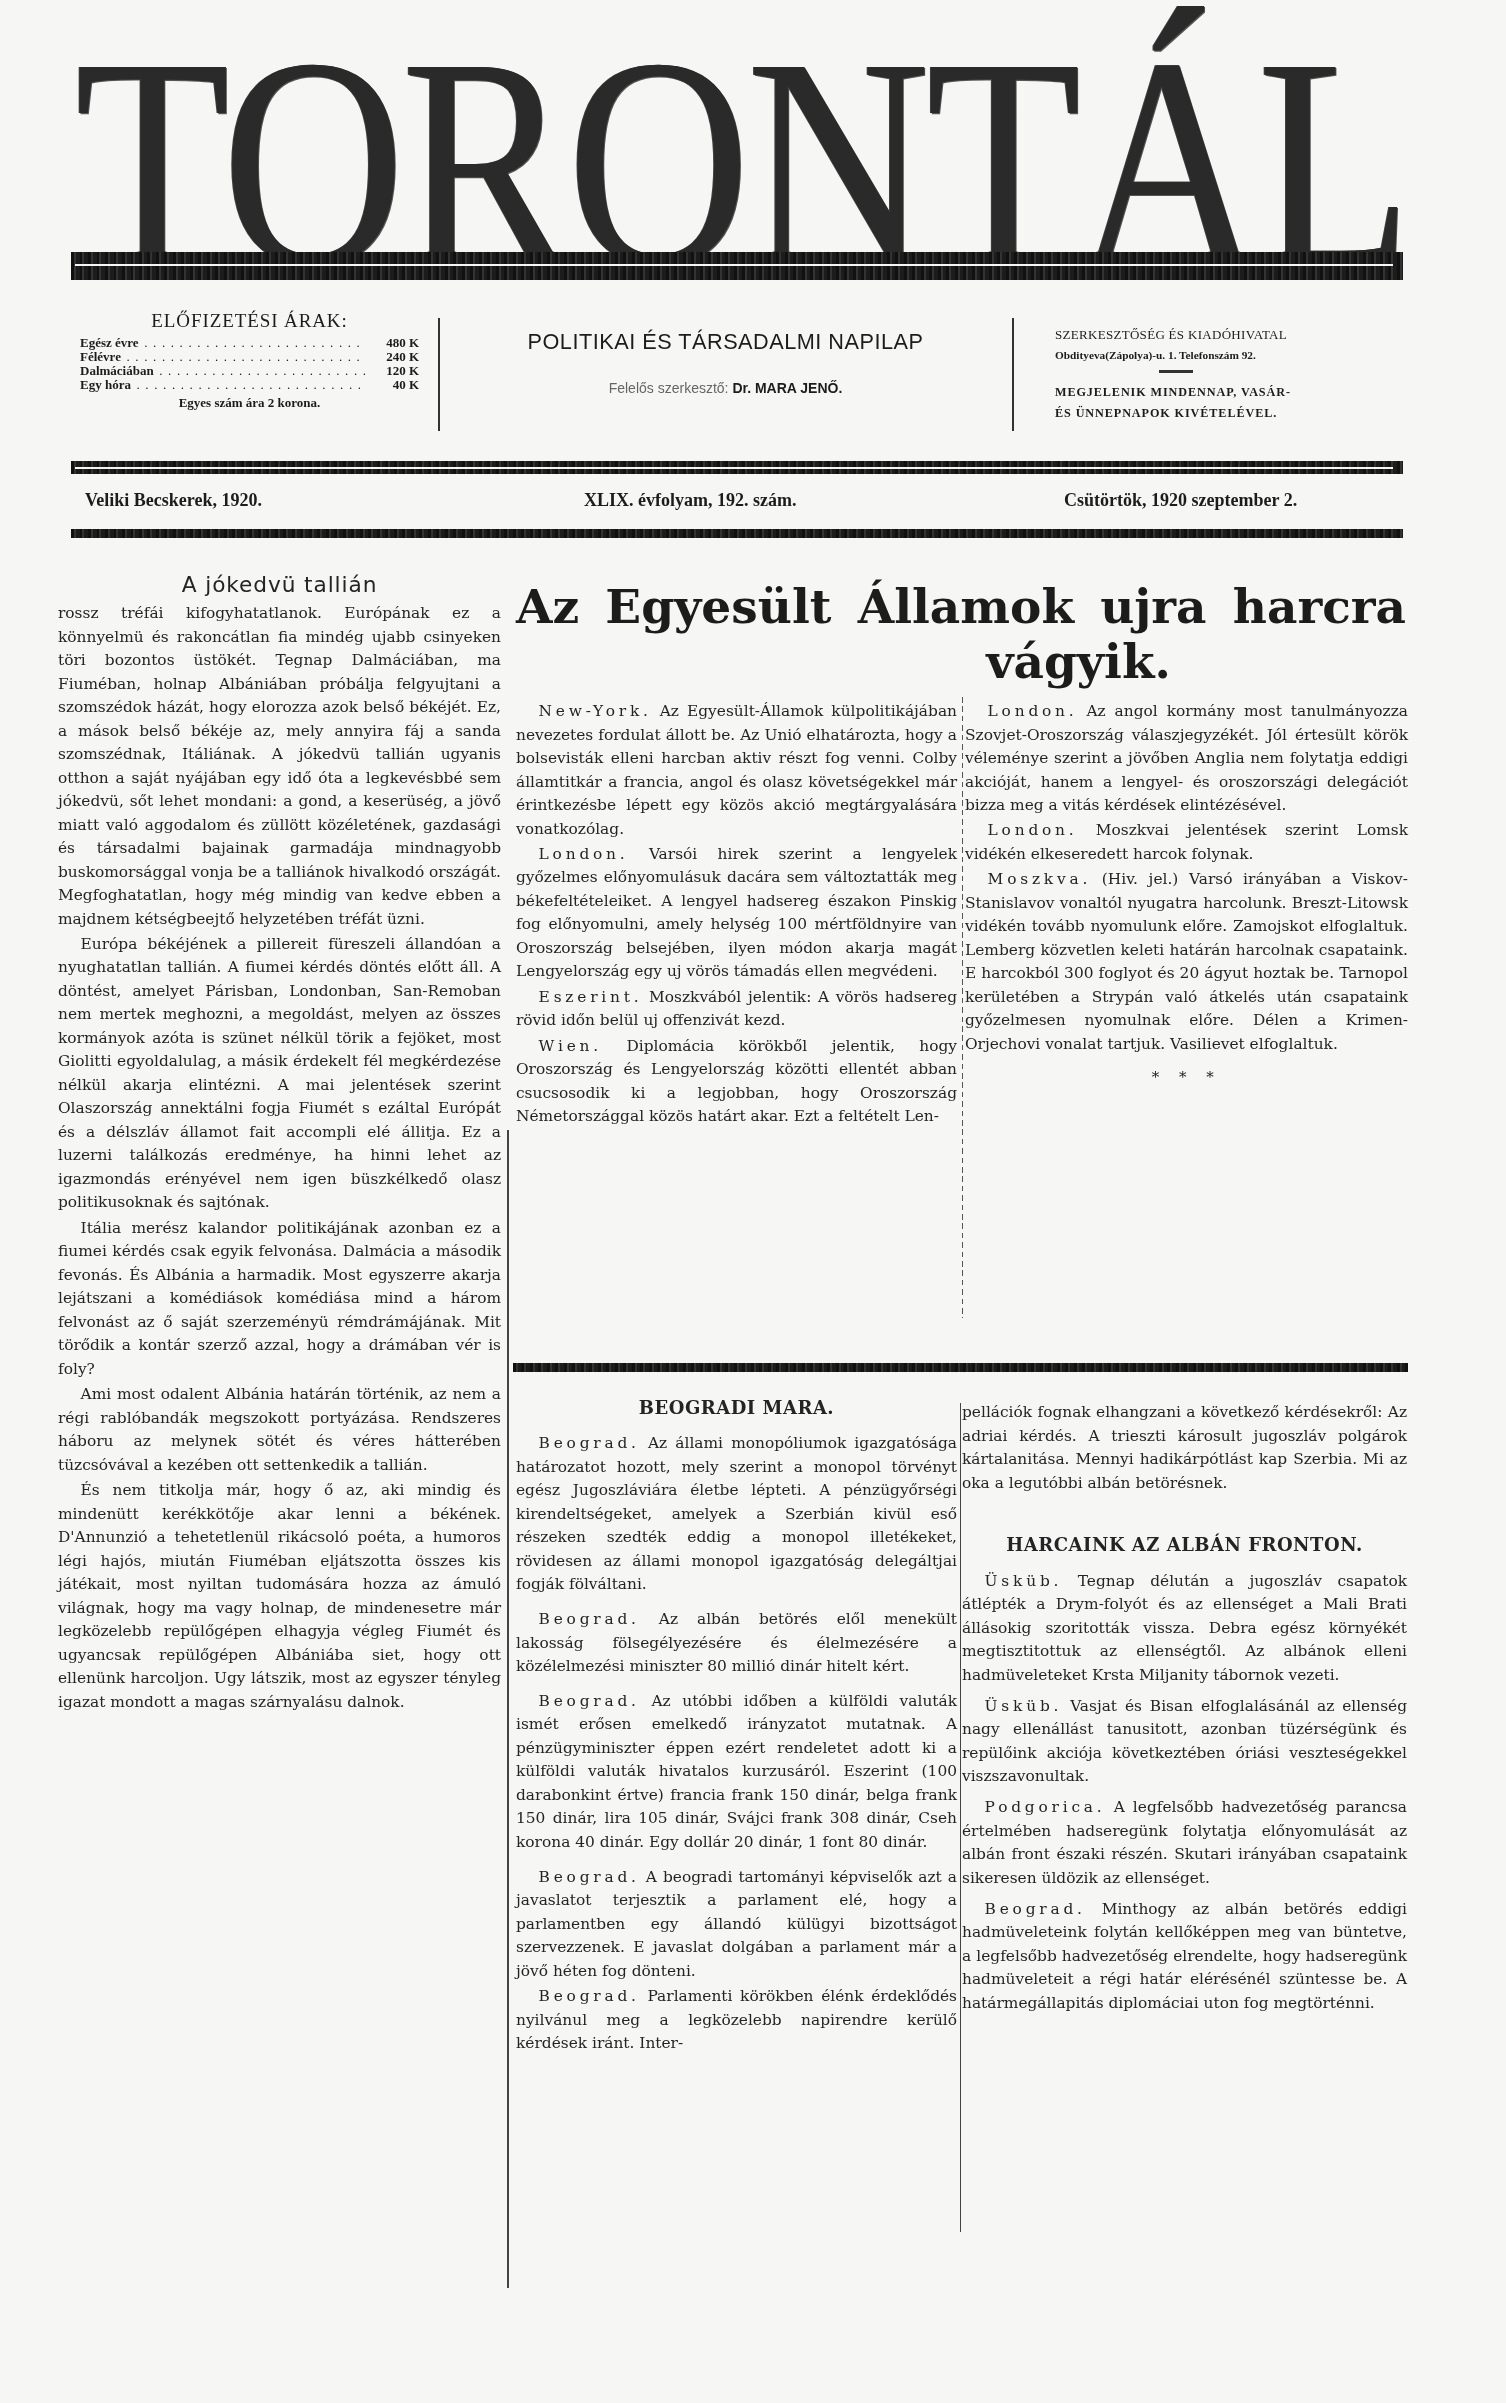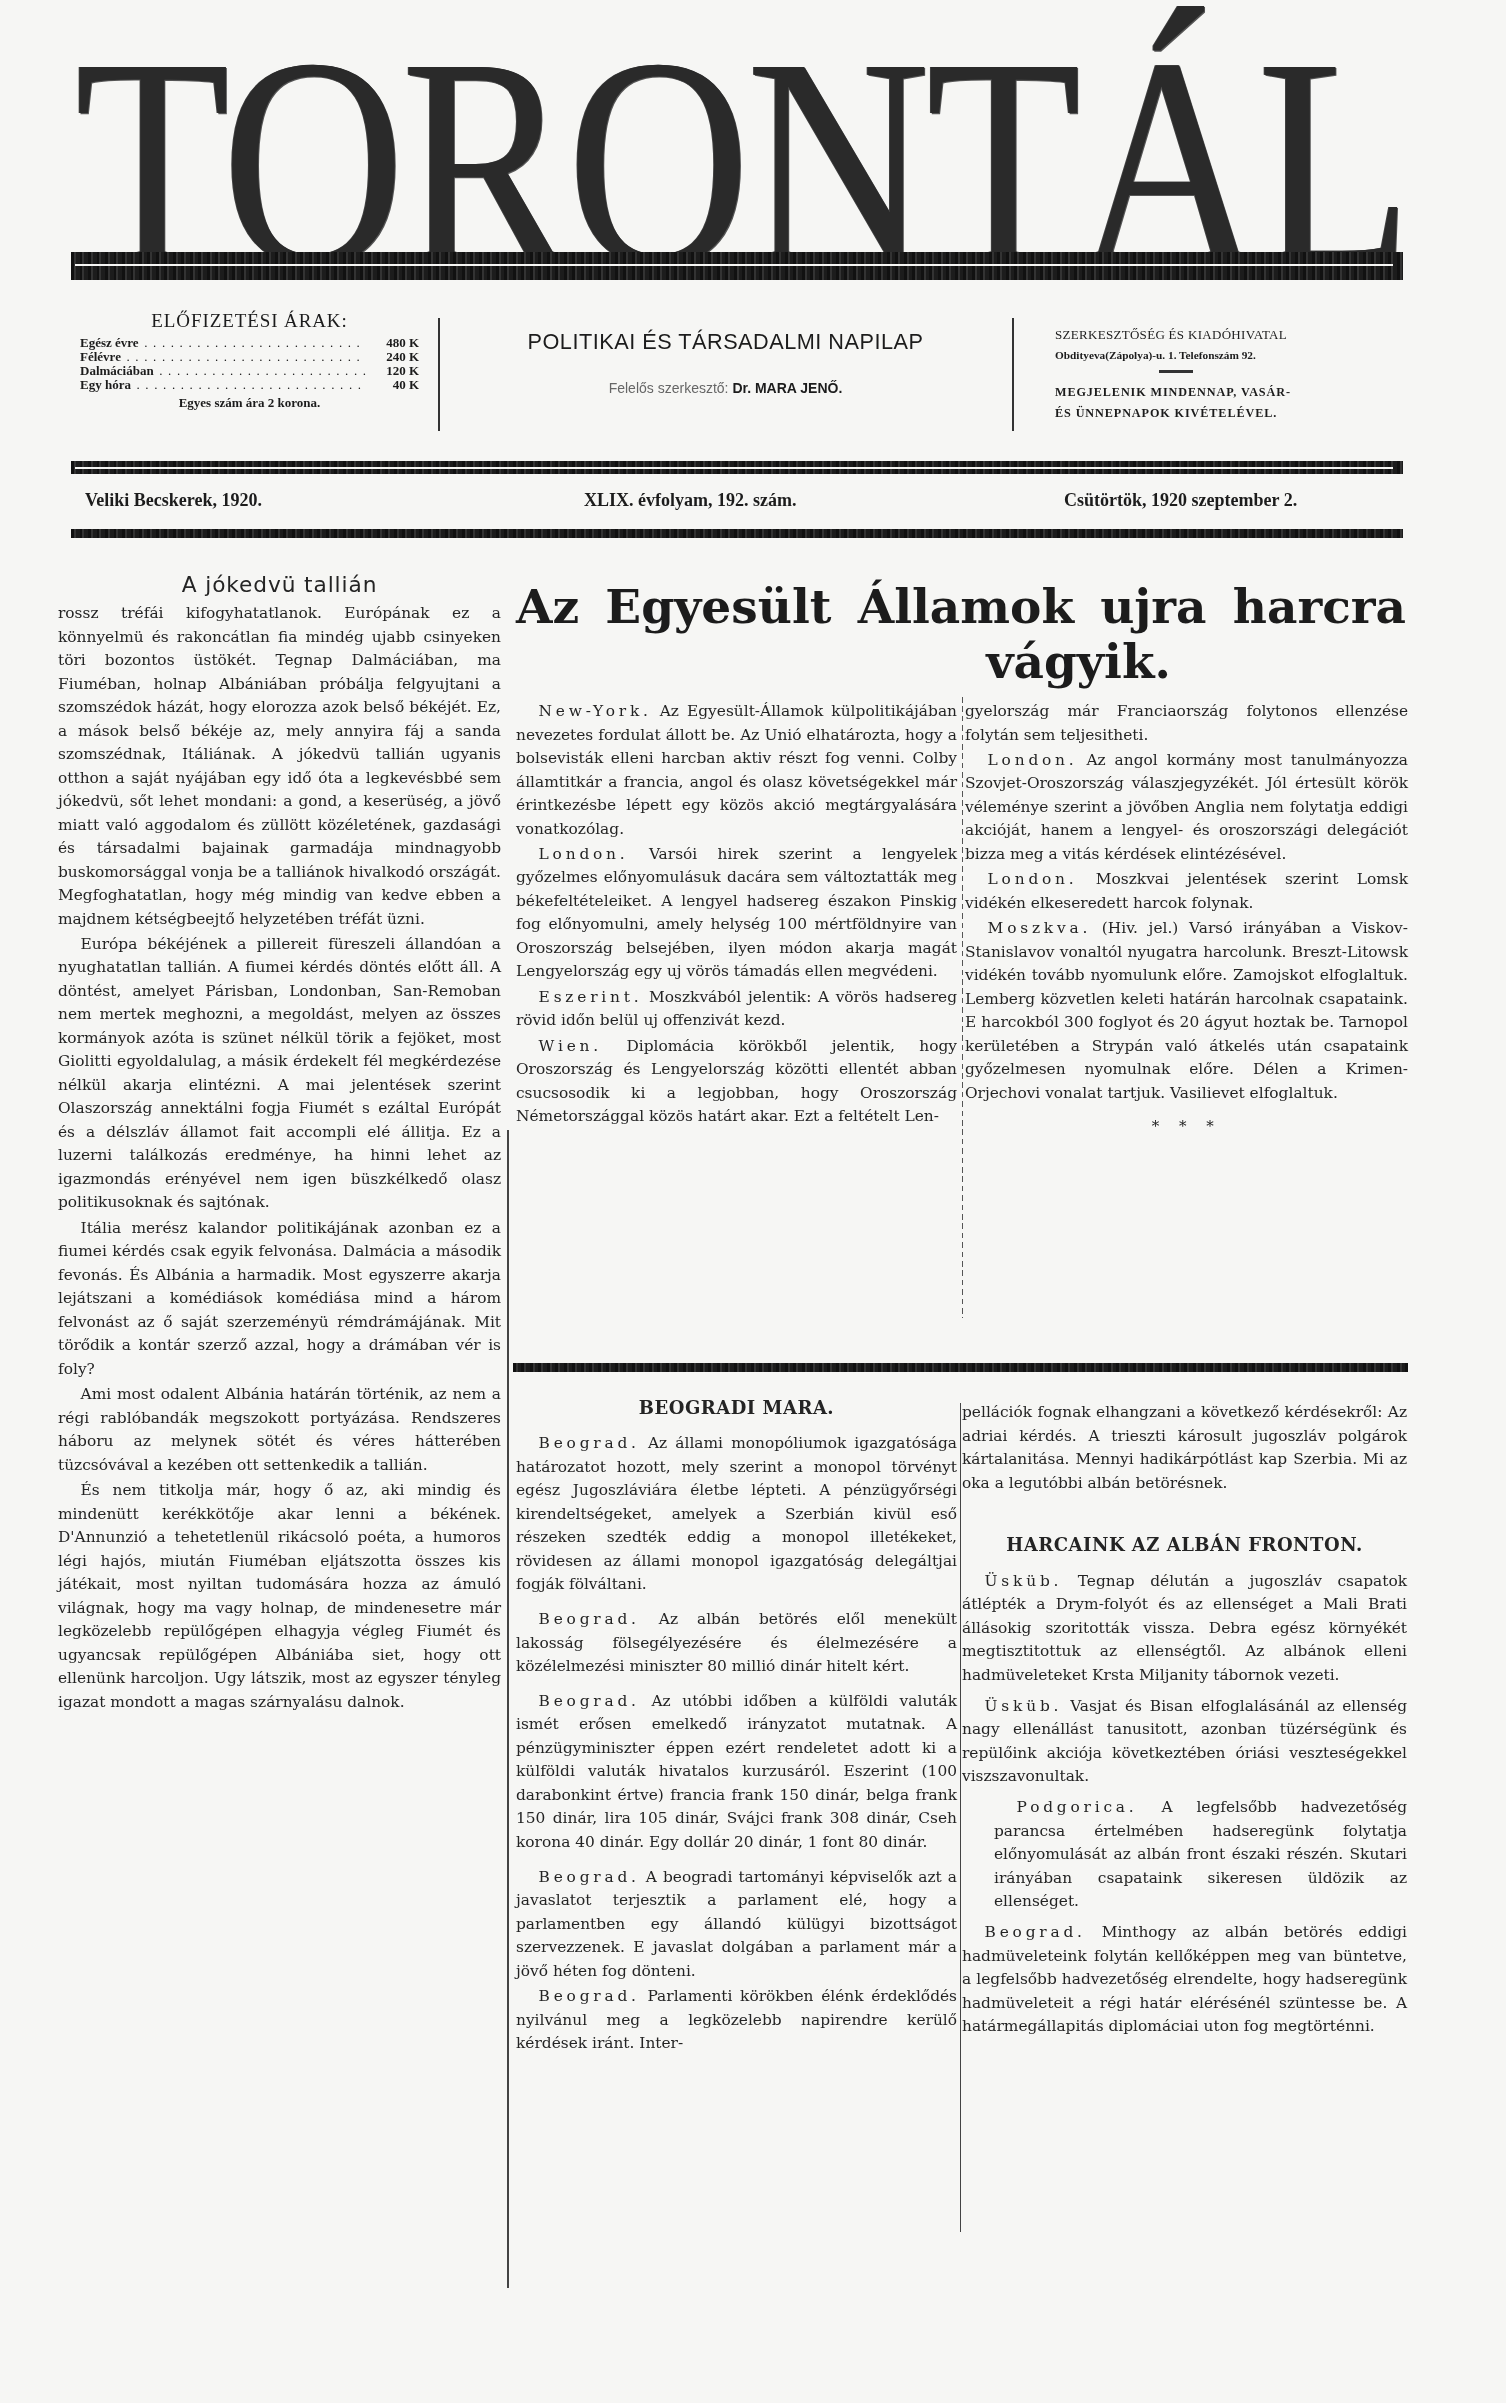--- a/index.html
+++ b/index.html
@@ -130,21 +130,20 @@
 
 <div class="col" style="left:516px; top:700px; width:441px;">
   <p><span class="sp">New-York.</span><span> Az Egyesült-Államok külpolitikájában nevezetes fordulat állott be. Az Unió elhatározta, hogy a bolsevisták elleni harcban aktiv részt fog venni. Colby államtitkár a francia, angol és olasz követségekkel már érintkezésbe lépett egy közös akció megtárgyalására vonatkozólag.</span></p>
   <p><span class="sp">London.</span><span> Varsói hirek szerint a lengyelek győzelmes előnyomulásuk dacára sem változtatták meg békefeltételeiket. A lengyel hadsereg északon Pinskig fog előnyomulni, amely helység 100 mértföldnyire van Oroszország belsejében, ilyen módon akarja magát Lengyelország egy uj vörös támadás ellen megvédeni.</span></p>
   <p><span class="sp">Eszerint.</span><span> Moszkvából jelentik: A vörös hadsereg rövid időn belül uj offenzivát kezd.</span></p>
   <p><span class="sp">Wien.</span><span> Diplomácia körökből jelentik, hogy Oroszország és Lengyelország közötti ellentét abban csucsosodik ki a legjobban, hogy Oroszország Németországgal közös határt akar. Ezt a feltételt Len-</span></p>
 </div>
 <div class="dash" style="left:962px; top:697px; height:621px;"></div>
 
 <div class="col" style="left:965px; top:700px; width:443px;">
-  <p class="noind"><span>gyelország már Franciaország folytonos ellenzése folytán sem teljesitheti.</span></p>
   <p><span class="sp">London.</span><span> Az angol kormány most tanulmányozza Szovjet-Oroszország válaszjegyzékét. Jól értesült körök véleménye szerint a jövőben Anglia nem folytatja eddigi akcióját, hanem a lengyel- és oroszországi delegációt bizza meg a vitás kérdések elintézésével.</span></p>
   <p><span class="sp">London.</span><span> Moszkvai jelentések szerint Lomsk vidékén elkeseredett harcok folynak.</span></p>
   <p><span class="sp">Moszkva.</span><span> (Hiv. jel.) Varsó irányában a Viskov-Stanislavov vonaltól nyugatra harcolunk. Breszt-Litowsk vidékén tovább nyomulunk előre. Zamojskot elfoglaltuk. Lemberg közvetlen keleti határán harcolnak csapataink. E harcokból 300 foglyot és 20 ágyut hoztak be. Tarnopol kerületében a Strypán való átkelés után csapataink győzelmesen nyomulnak előre. Délen a Krimen-Orjechovi vonalat tartjuk. Vasilievet elfoglaltuk.</span></p>
   <div class="stars">* * *</div>
 </div>
 
 <div class="rule" style="left:513px; top:1363px; width:895px; height:8.5px;"></div>
 
 <div class="col" style="left:516px; top:1392px; width:441px;">
   <div class="section-head" style="margin-top:3.8px;">BEOGRADI MARA.</div>
@@ -154,16 +153,16 @@
   <p style="margin-top:11.3px;"><span class="sp">Beograd.</span><span> A beogradi tartományi képviselők azt a javaslatot terjesztik a parlament elé, hogy a parlamentben egy állandó külügyi bizottságot szervezzenek. E javaslat dolgában a parlament már a jövő héten fog dönteni.</span></p>
   <p><span class="sp">Beograd.</span><span> Parlamenti körökben élénk érdeklődés nyilvánul meg a legközelebb napirendre kerülő kérdések iránt. Inter-</span></p>
 </div>
 <div class="colrule" style="left:960px; top:1403px; height:829px; width:0.9px;"></div>
 
 <div class="col" style="left:962px; top:1401px; width:445px;">
   <p class="noind"><span>pellációk fognak elhangzani a következő kérdésekről: Az adriai kérdés. A trieszti károsult jugoszláv polgárok kártalanitása. Mennyi hadikárpótlást kap Szerbia. Mi az oka a legutóbbi albán betörésnek.</span></p>
   <div class="section-head" style="margin-top:38px;">HARCAINK AZ ALBÁN FRONTON.</div>
   <p><span class="sp">Üsküb.</span><span> Tegnap délután a jugoszláv csapatok átlépték a Drym-folyót és az ellenséget a Mali Brati állásokig szoritották vissza. Debra egész környékét megtisztitottuk az ellenségtől. Az albánok elleni hadmüveleteket Krsta Miljanity tábornok vezeti.</span></p>
   <p style="margin-top:7.5px;"><span class="sp">Üsküb.</span><span> Vasjat és Bisan elfoglalásánál az ellenség nagy ellenállást tanusitott, azonban tüzérségünk és repülőink akciója következtében óriási veszteségekkel viszszavonultak.</span></p>
-  <p style="margin-top:7.5px;margin-left:32px;"><span class="sp">Podgorica.</span><span> A legfelsőbb hadvezetőség parancsa értelmében hadseregünk folytatja előnyomulását az albán front északi részén. Skutari irányában csapataink sikeresen üldözik az ellenséget.</span></p>
+  <p style="margin-top:7.5px;"><span class="sp">Podgorica.</span><span> A legfelsőbb hadvezetőség parancsa értelmében hadseregünk folytatja előnyomulását az albán front északi részén. Skutari irányában csapataink sikeresen üldözik az ellenséget.</span></p>
   <p style="margin-top:7.5px;"><span class="sp">Beograd.</span><span> Minthogy az albán betörés eddigi hadmüveleteink folytán kellőképpen meg van büntetve, a legfelsőbb hadvezetőség elrendelte, hogy hadseregünk hadmüveleteit a régi határ elérésénél szüntesse be. A határmegállapitás diplomáciai uton fog megtörténni.</span></p>
 </div>
 
 
 </body></html>

